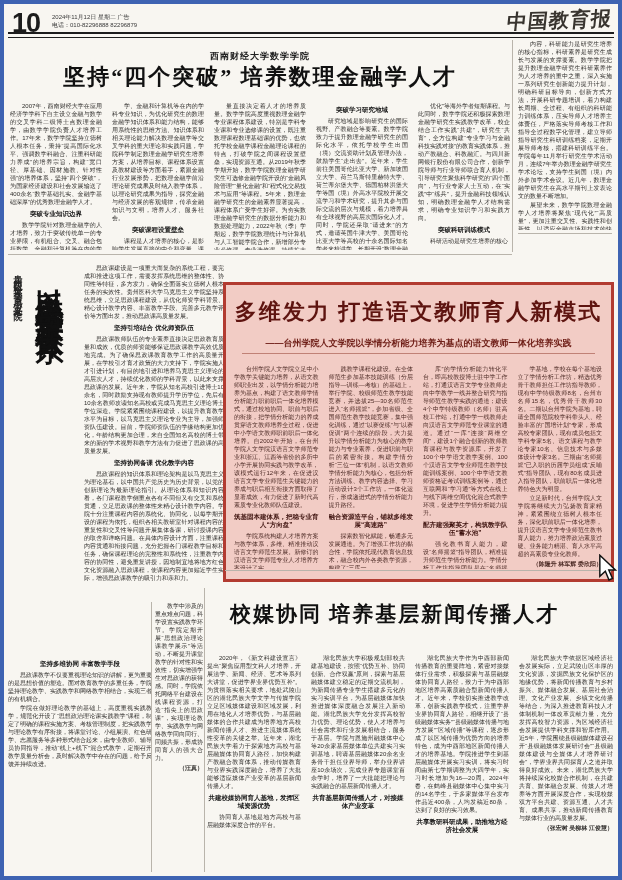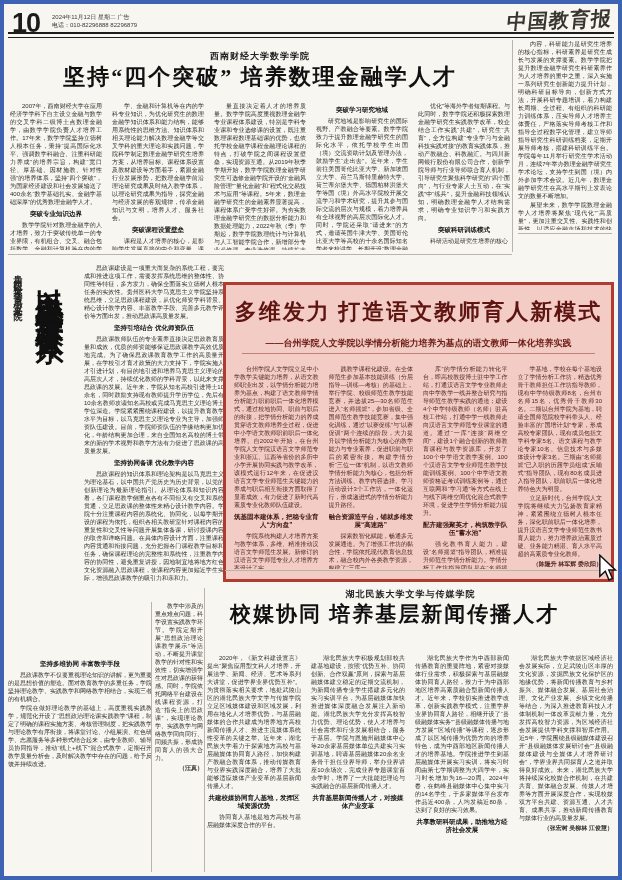--- a/index.html
+++ b/index.html
@@ -155,21 +155,20 @@
         </div>
       <div class="col">
           <div class="para">学基地，学校在每个基地设立了学情分析工作坊，精选优秀骨干教师担任工作坊指导教师，现有中学特级教师8名，台州市名师15名，优秀骨干教师30名。二期以台州学院为基地，聘请全国师范院校学科带头人、经验丰富的“国培计划”专家，形成高校专家团队，现有成员包括文学科专家5名、语文课程与教学论专家10名、信息技术与多媒体设计专家3名。三期由“名师摇篮”已入职的历届学员组成“反哺式”指导团队，现有80名成员进入指导团队，职前职后一体化培养特色大为明显。</div>
           <div class="para">立足新时代，台州学院人文学院将继续大力弘扬教育家精神，紧紧围绕立德树人根本任务，深化职前职后一体化培养，提升汉语言文学专业师范生教书育人能力，努力培养政治素质过硬、业务能力精湛、育人水平高超的高素质专业化教师。</div>
           <div class="by">（陈隆升 林军辉 委欣阳）</div>
         </div>
     </div>
   </div>
   <div class="abs hline" style="left:221px;top:566px;width:387px;"></div>
 
-  <div class="abs kicker b-kicker">湖北民族大学文学与传媒学院</div>
   <div class="abs headline serif b-headline">校媒协同 培养基层新闻传播人才</div>
   <div class="abs cols b-cols">
     <div class="col">
         <div class="para">2020年，《新文科建设宣言》提出“聚焦应用型文科人才培养，开展法学、新闻、经济、艺术等系列大讲堂，促进学界业界优势互补”。为贯彻落实相关要求，地处武陵山区的湖北民族大学文学与传媒学院立足区域媒体建设和区域发展，利用在地化人才培养优势，与基层融媒体的合作共建成为培养地方高校新闻传播人才、推进主流媒体系统性变革的关键之举。近年来，湖北民族大学着力于探索地方高校与基层融媒体协同育人路径，加快构建产教融合教育体系，推动传媒教育与业界实践深度融合，培养了大批能够适应媒体产业变革的基层新闻传播人才。</div>
         <div class="sub">共建校媒协同育人基地，发挥区域资源优势</div>
         <div class="para">协同育人基地是地方高校与基层融媒体深度合作的平台。</div>
       </div>
     <div class="col">
         <div class="para">湖北民族大学积极规划部校共建基地建设，按照“优势互补、协同创新、合作双赢”原则，探索与基层融媒体建立稳定的定期交流机制，为新闻传播专业学生搭建多元化的实习实训平台，为基层融媒体加快推进媒体深度融合发展注入新动能。湖北民族大学充分发挥高校智力优势、理论优势，使人才培养与社会需求和行业发展相结合，服务于基层。学院与恩施州融媒体中心等20余家基层媒体单位共建实习实训基地，聘请基层融媒体20余名业务骨干担任业界导师，举办业界讲座10余场次，完成业界专题课堂百余学时，培养了一大批能把理论与实践融合的基层新闻传播人才。</div>
         <div class="sub">共育基层新闻传播人才，对接媒体产业变革</div>

